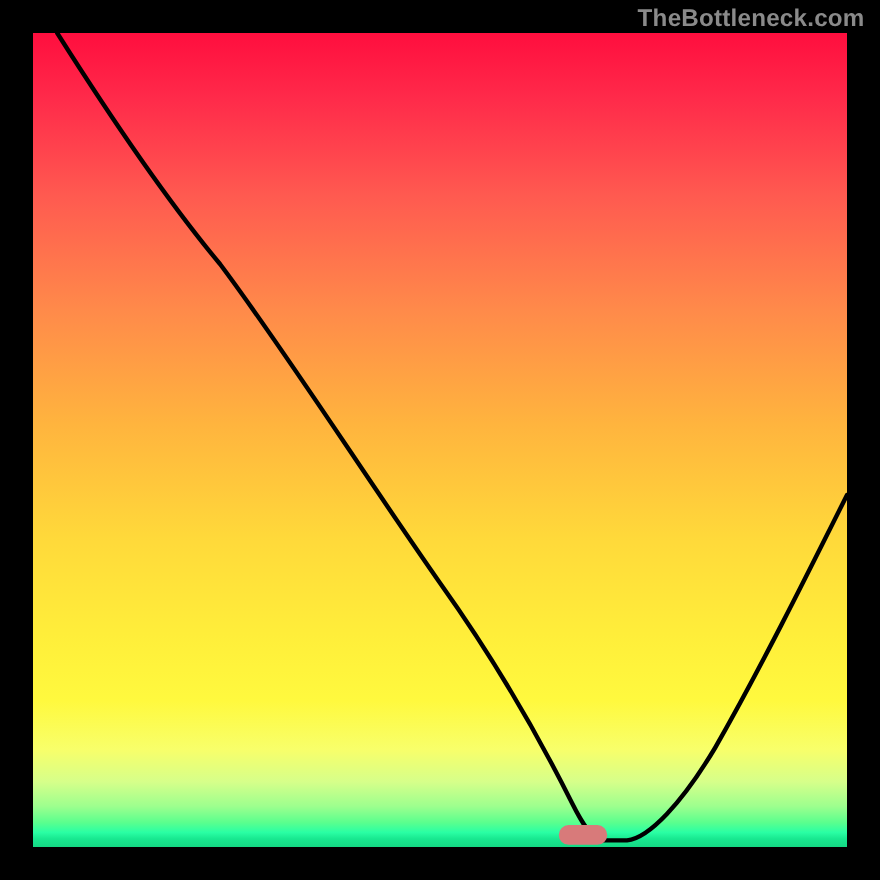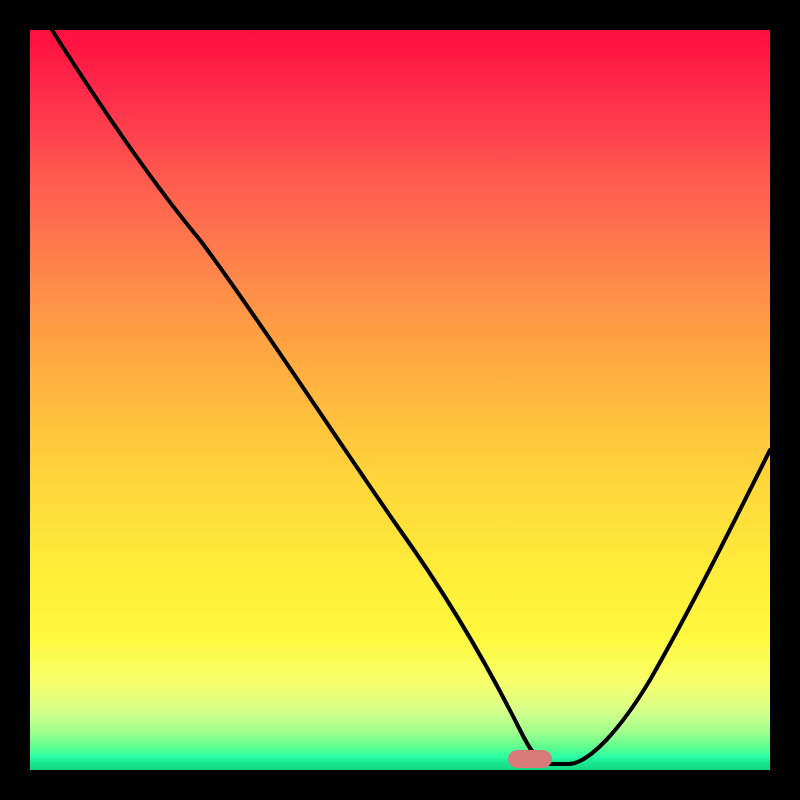--- a/index.html
+++ b/index.html
@@ -82,20 +82,21 @@
     border-radius: 9px;
     background: #d87a7a;
     left: 478px;
     top: 720px;
   }
 </style>
 </head>
 <body>
 
 <div class="frame">
+  <div class="watermark">TheBottleneck.com</div>
 
   <div class="plot">
     <div class="gradient"></div>
 
     <svg class="curve" viewBox="0 0 740 740">
       <path d="M 22 0
            C 60 60, 120 150, 170 210
            C 230 290, 300 400, 370 500
            C 420 570, 460 640, 490 700
            C 500 720, 508 732, 516 734

